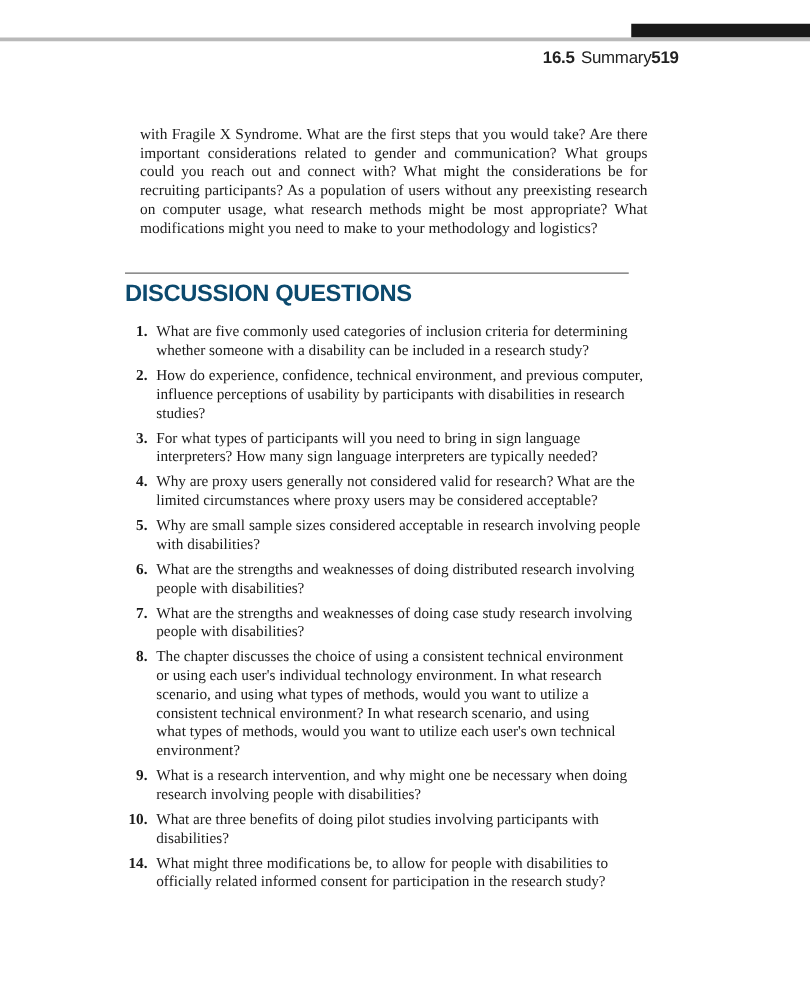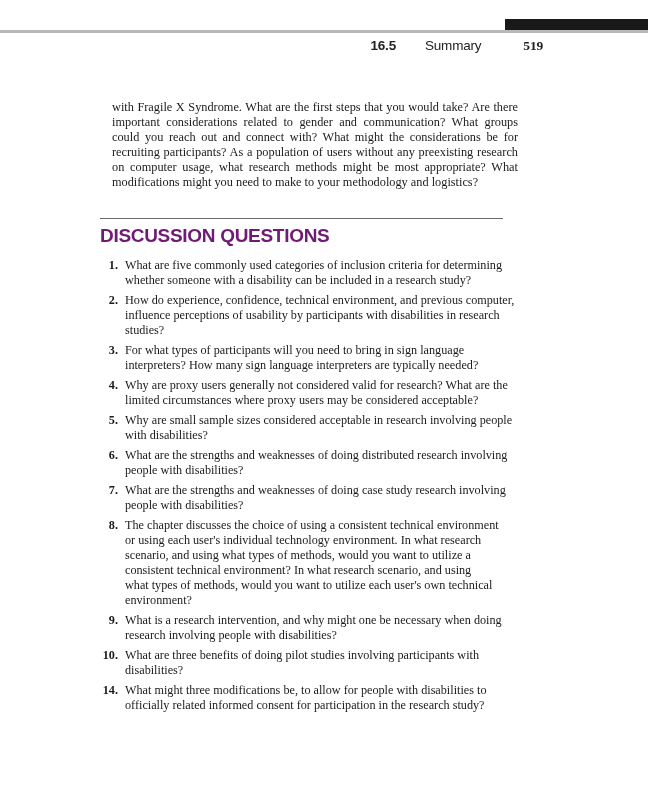--- a/index.html
+++ b/index.html
@@ -35,25 +35,24 @@
   .running-head {
     position: absolute;
     top: 38px;
     right: 105px;
     font-family: "Liberation Sans", sans-serif;
     font-size: 13.5px;
     color: #222222;
     display: flex;
     align-items: baseline;
     white-space: nowrap;
-    gap: 24px;
   }
   .rh-section { font-weight: bold; letter-spacing: -0.2px; }
   .rh-title { margin-left: 5px; letter-spacing: -0.2px; }
-  .rh-page { font-weight: bold; margin-left: 18px; letter-spacing: -0.2px; font-family: Liberation Serif, serif; }
+  .rh-page { font-weight: bold; margin-left: 0; letter-spacing: -0.2px; }
 
   .content {
     position: absolute;
     left: 100px;
     top: 88px;
     width: 420px;
   }
   .intro {
     margin: 12px;
     width: 406px;
@@ -66,21 +65,21 @@
     width: 403px;
     height: 0;
     border-top: 1px solid #6a6a6a;
   }
   .heading {
     margin: 6px 0 0 0;
     font-family: "Liberation Sans", sans-serif;
     font-weight: bold;
     font-size: 19px;
     letter-spacing: -0.3px;
-    color: #701a75;
+    color: #0c4a6e;
   }
   .qlist {
     margin-top: 11px;
   }
   .qrow {
     display: flex;
     margin-bottom: 5px;
     font-size: 12.2px;
     line-height: 15px;
   }

